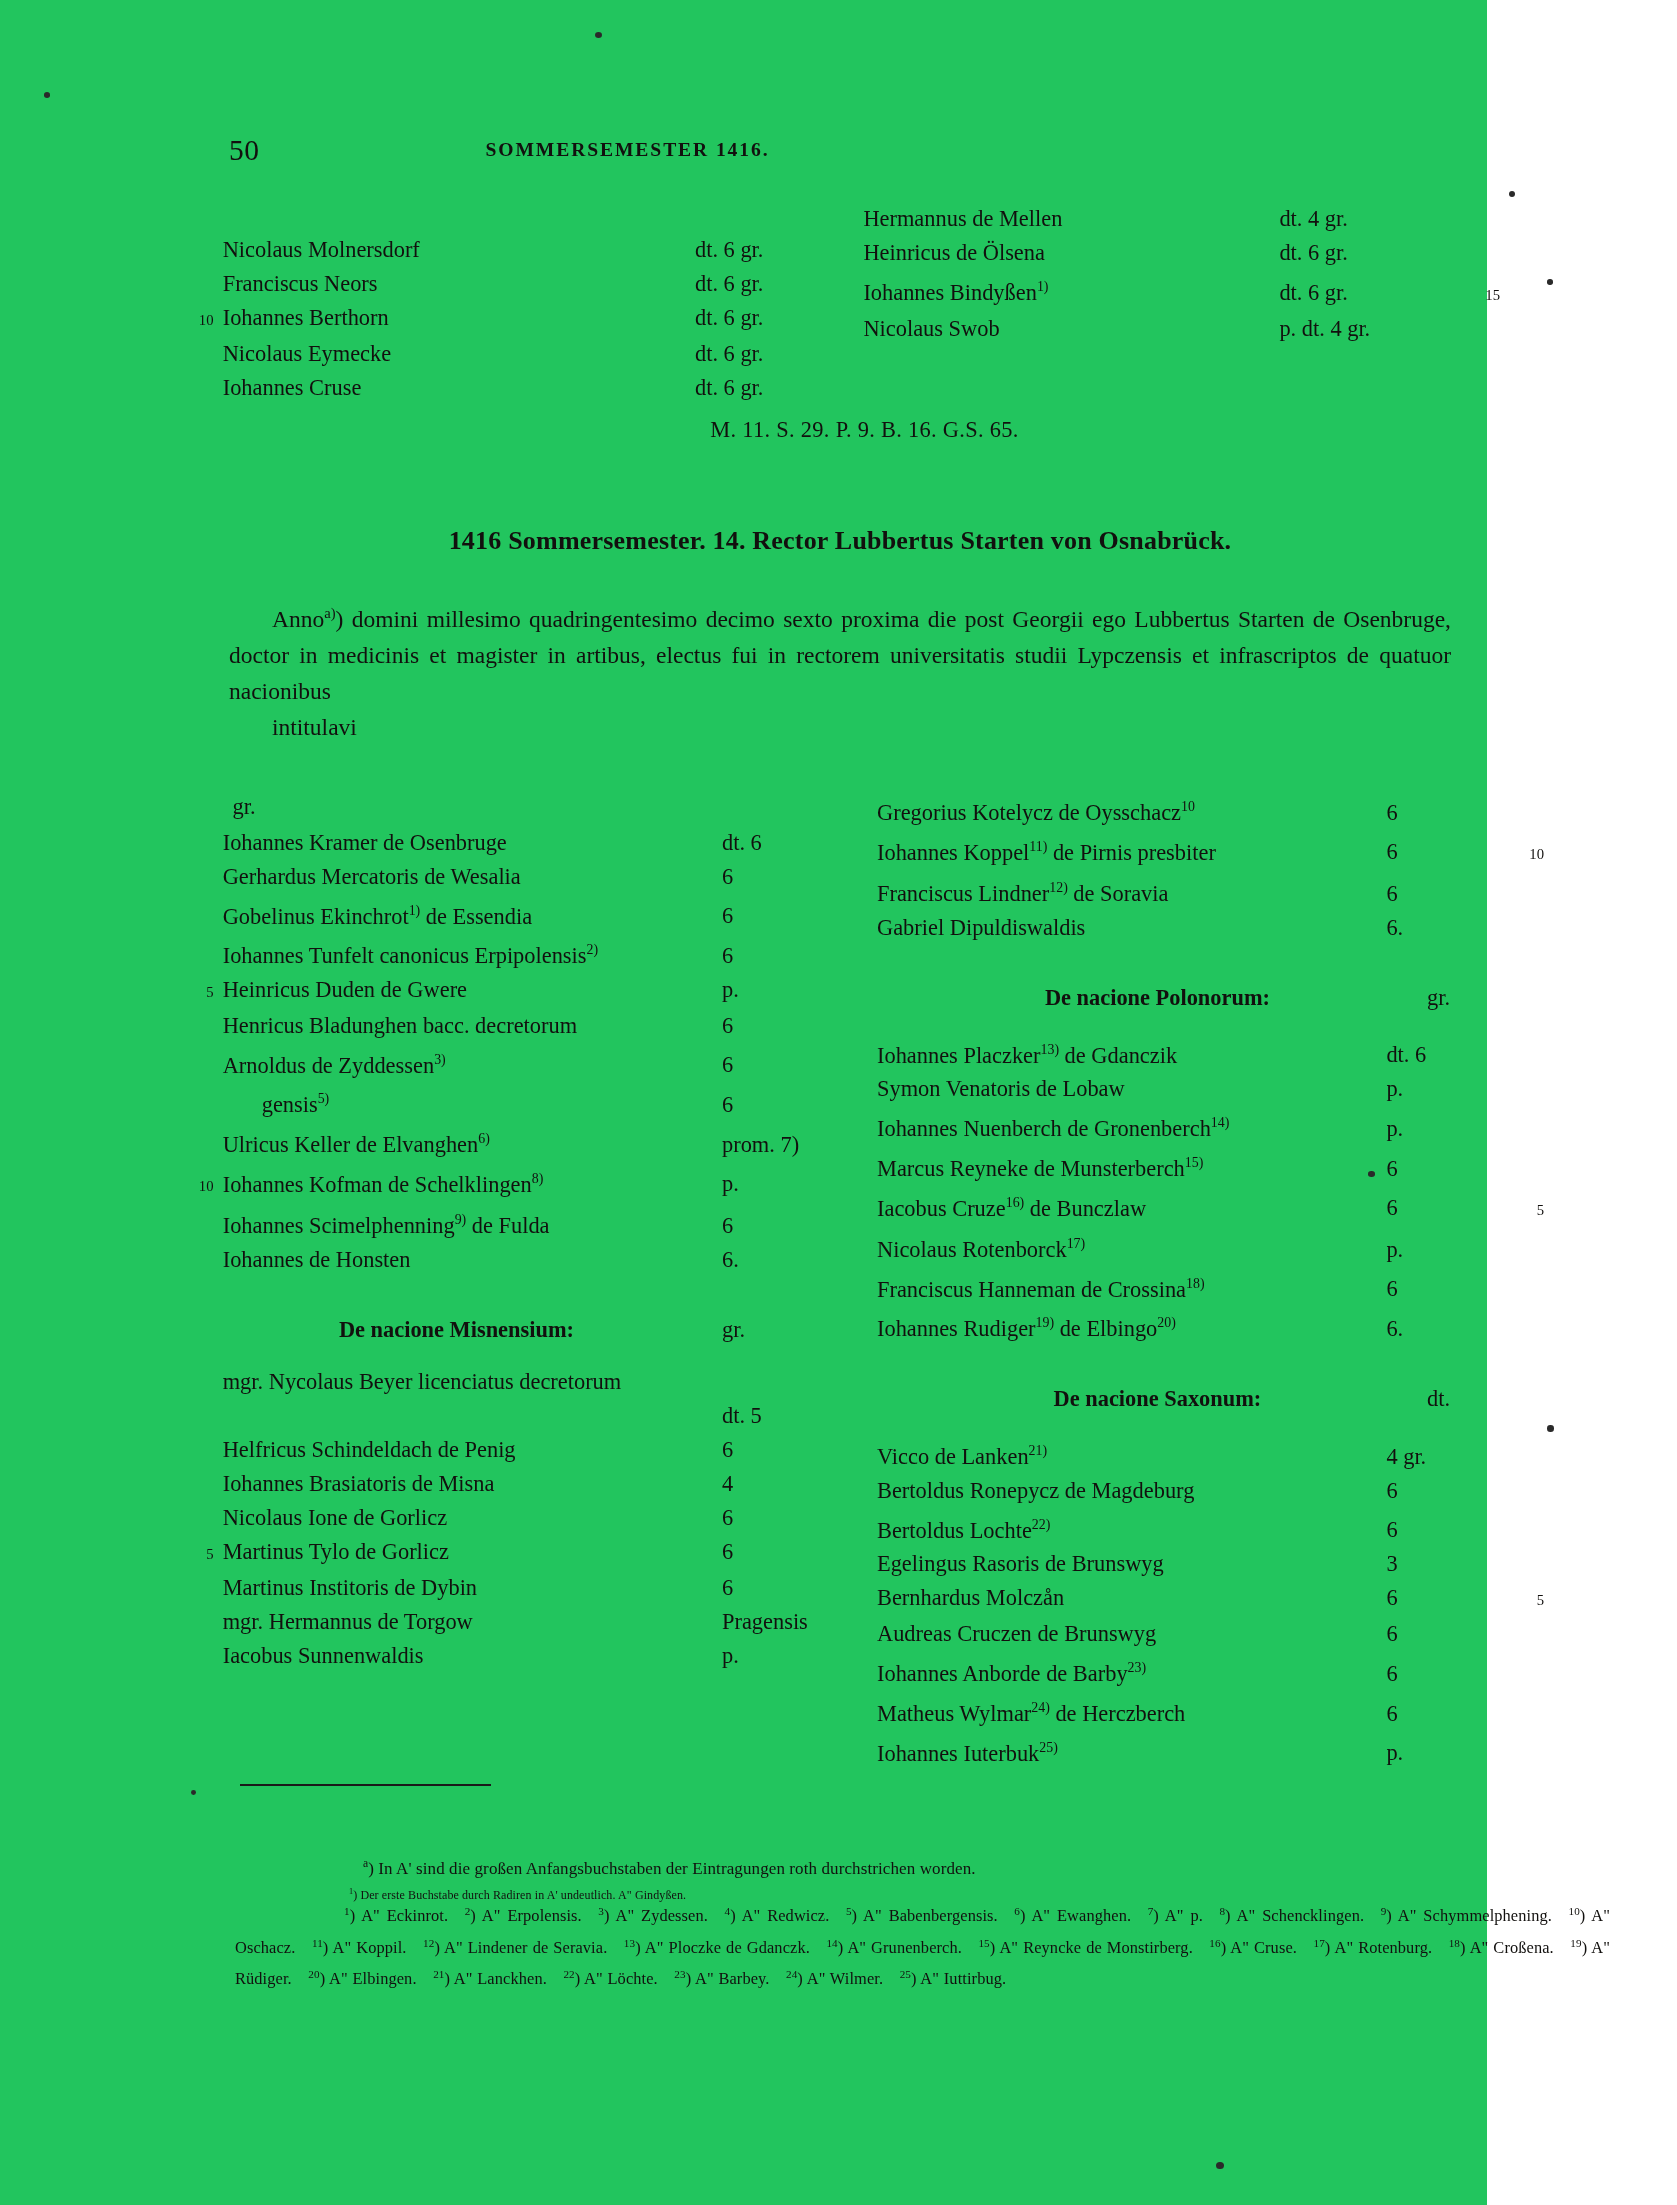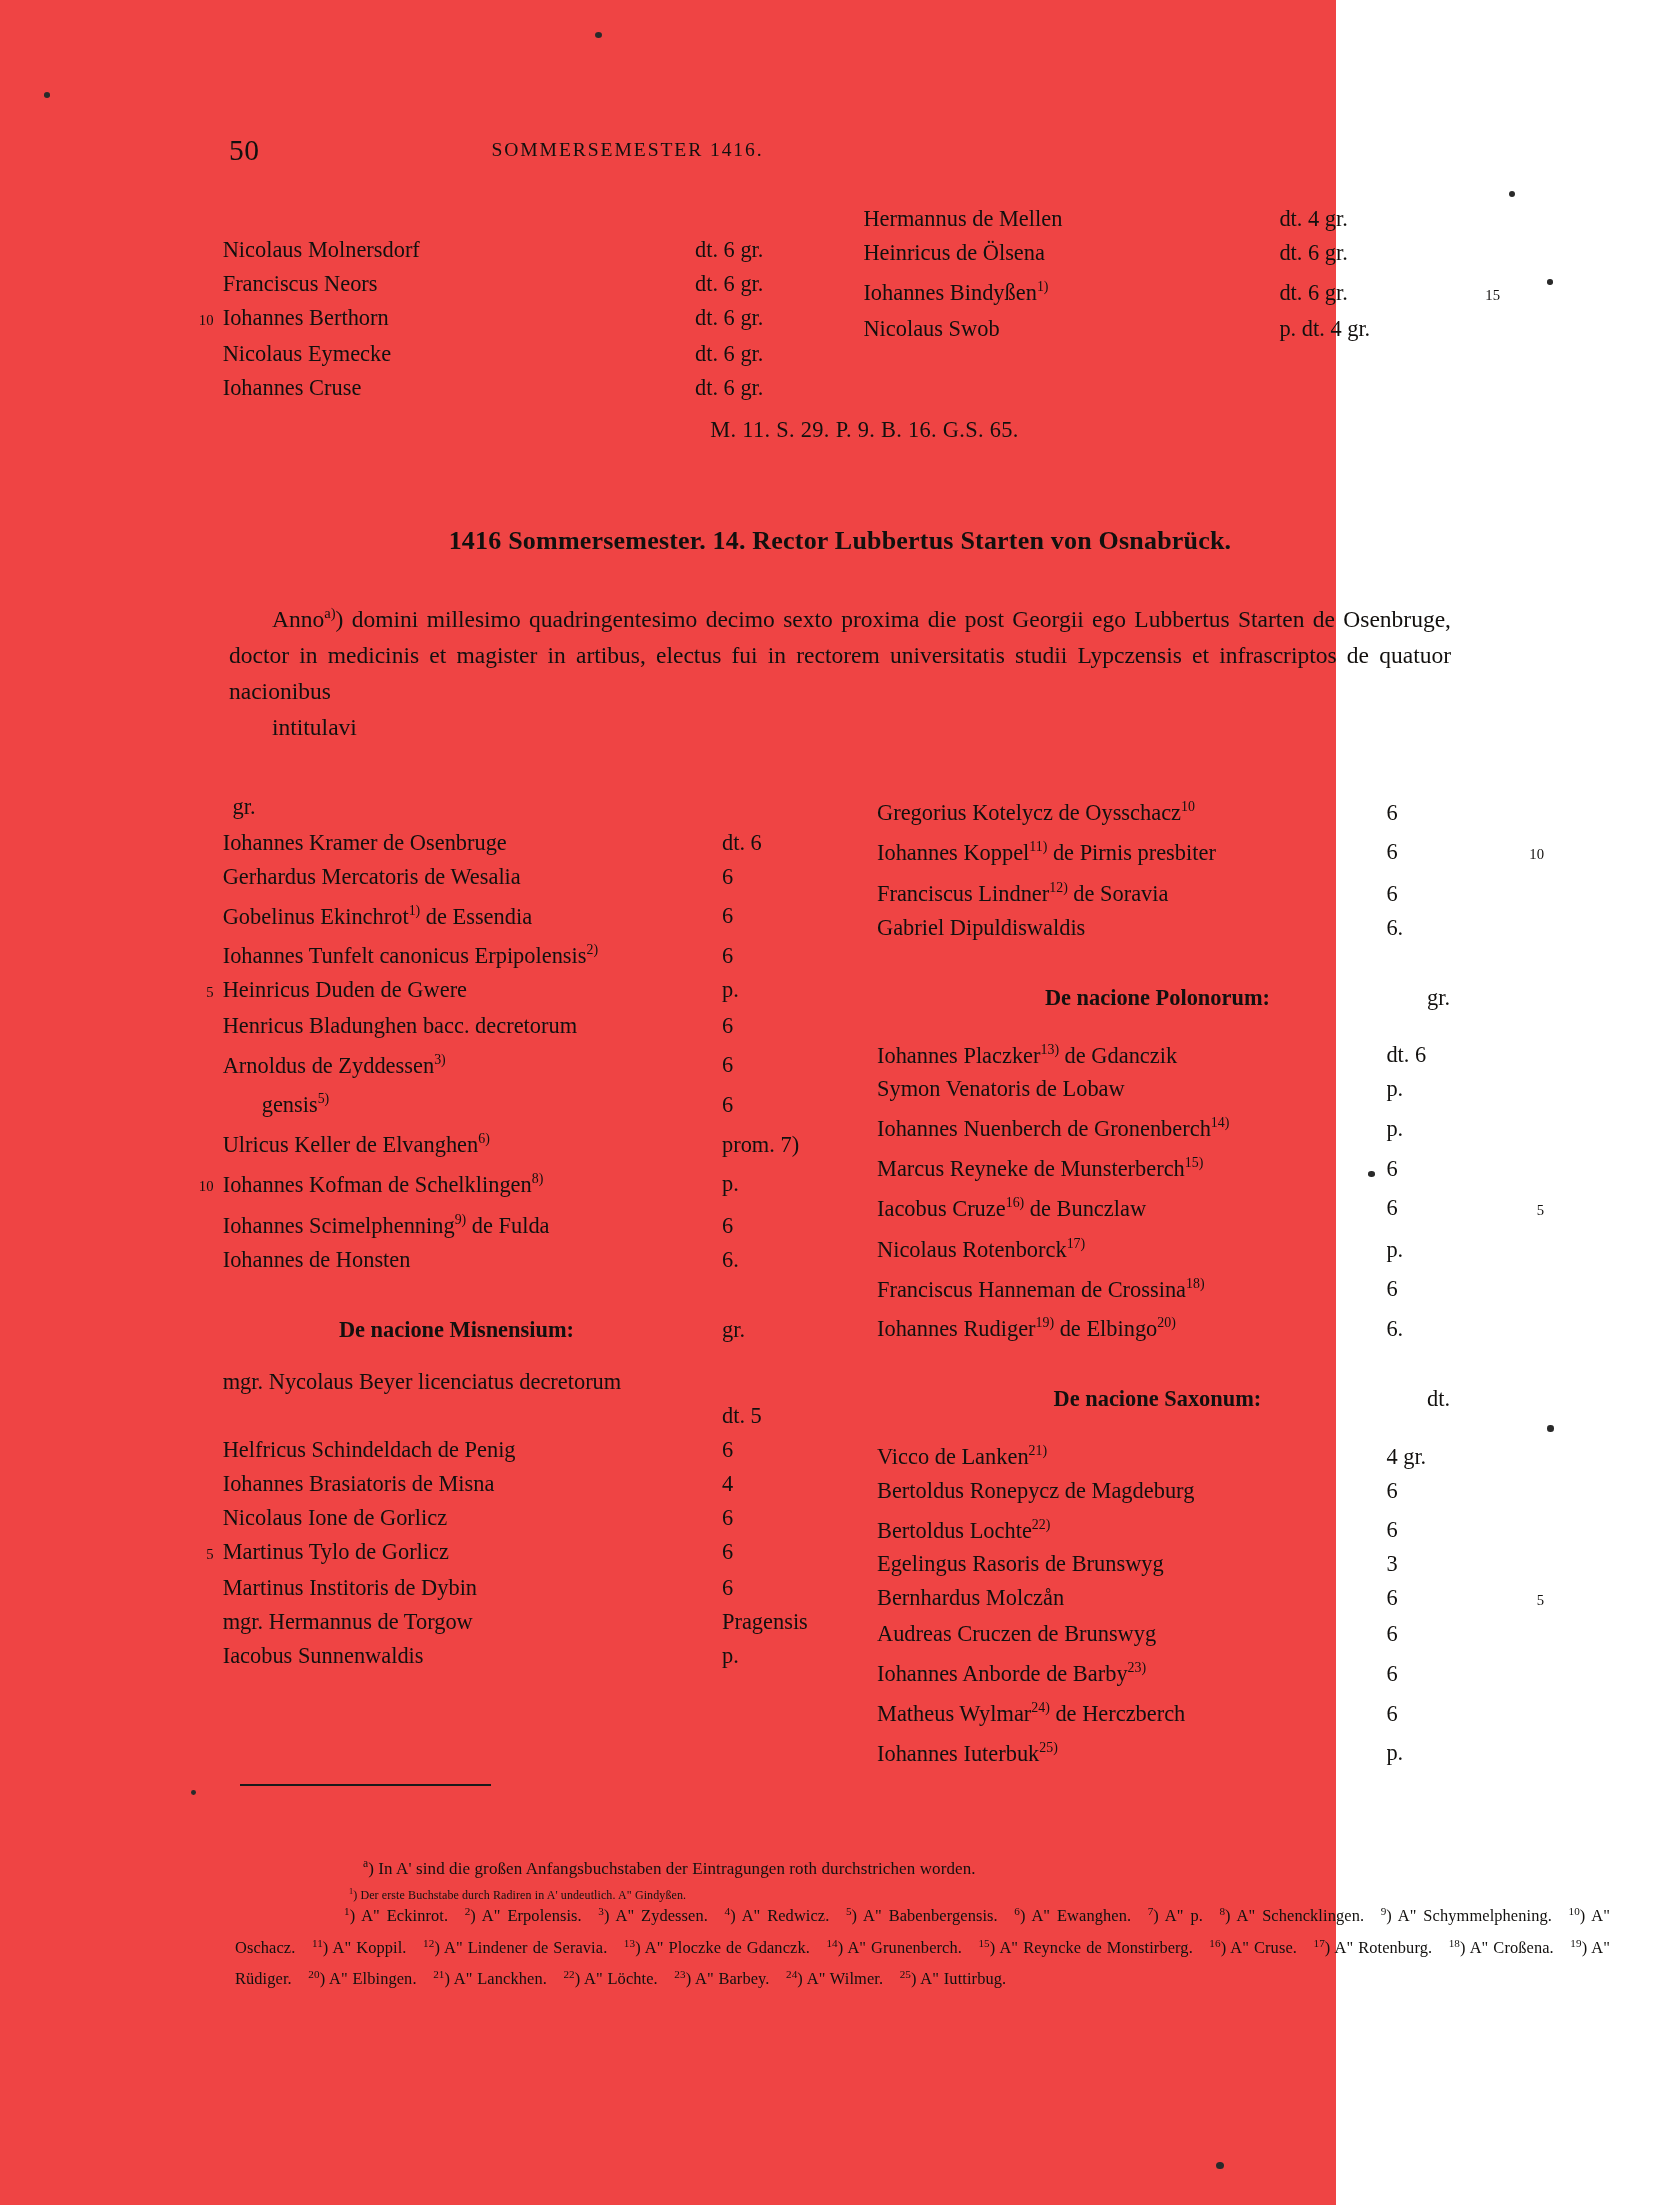--- a/index.html
+++ b/index.html
@@ -11,23 +11,23 @@
     width: 1677px;
     height: 2205px;
     position: relative;
     font-family: "Liberation Serif", "DejaVu Serif", serif;
     color: #12100e;
     overflow: hidden;
   }
   .page {
     position: absolute;
     left: 0; top: 0;
-    width: 1336px;
+    width: 1487px;
     height: 2205px;
-    background: #ef4444;
+    background: #22c55e;
   }
 
   
   .runhead {
     position: absolute;
     left: 229px;
     top: 134px;
     width: 1222px;
     height: 33px;
   }
@@ -39,21 +39,21 @@
     letter-spacing: 0.5px;
   }
   .runhead-title {
     position: absolute;
     left: 0; top: 3.3px;
     width: 797px;
     text-align: center;
     font-size: 19.6px;
     line-height: 25px;
     letter-spacing: 1.9px;
-    font-weight: 400;
+    font-weight: 700;
   }
 
   
   .entry-row {
     display: flex;
     align-items: baseline;
     font-size: 22.4px;
     line-height: 34px;
     white-space: nowrap;
   }

